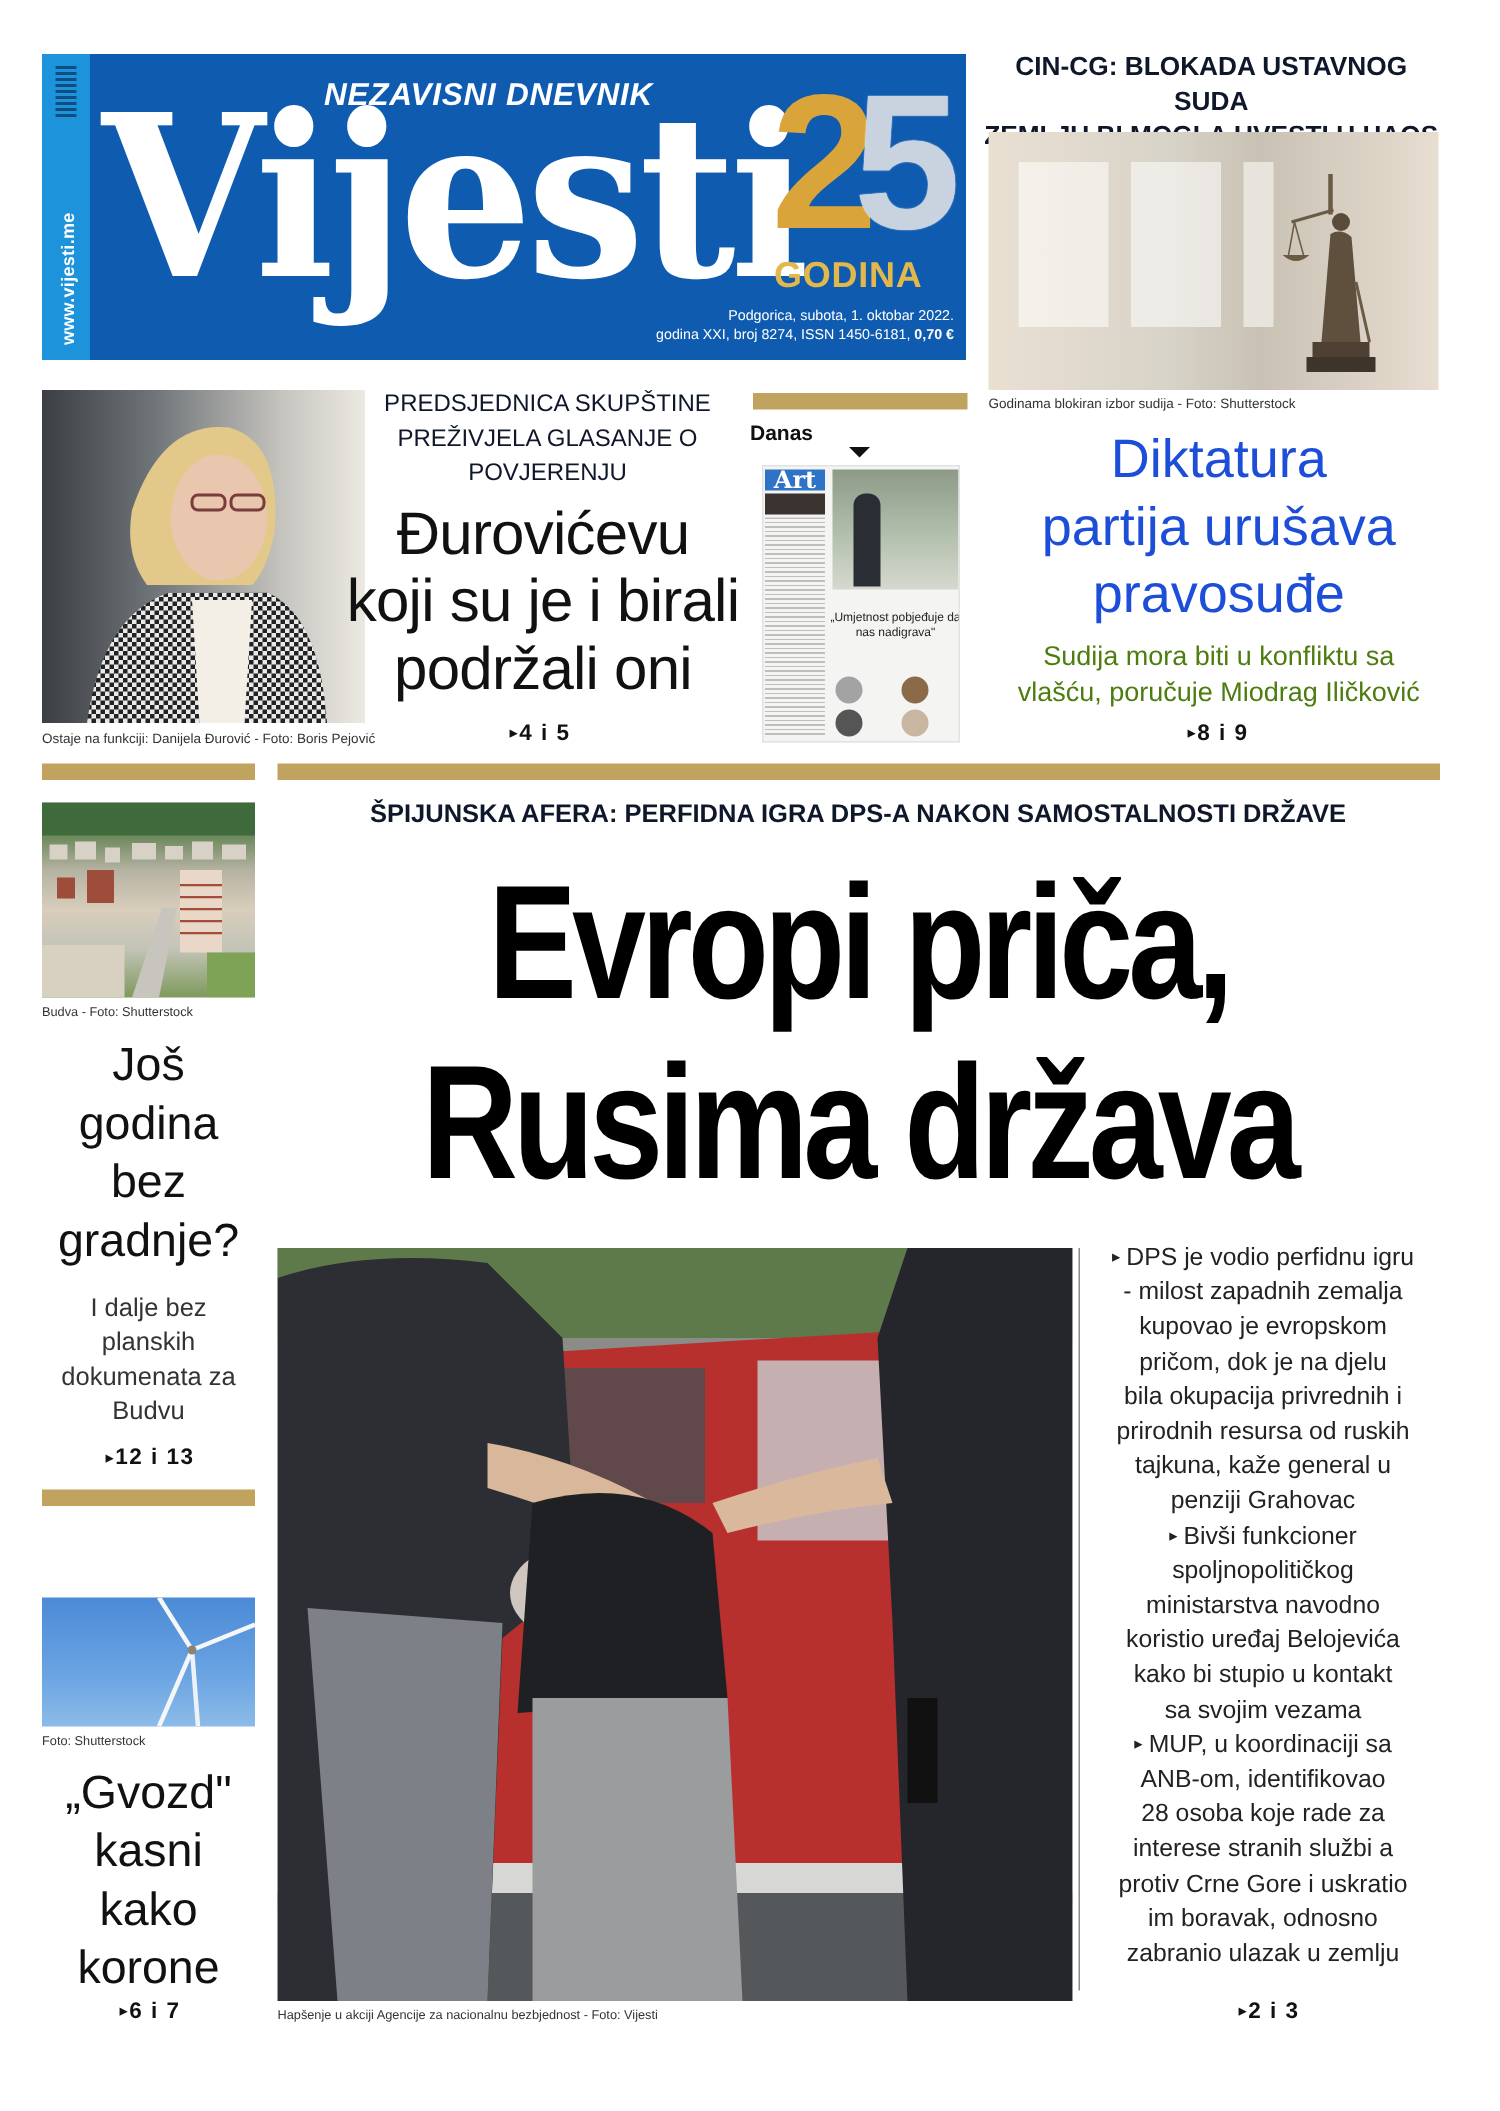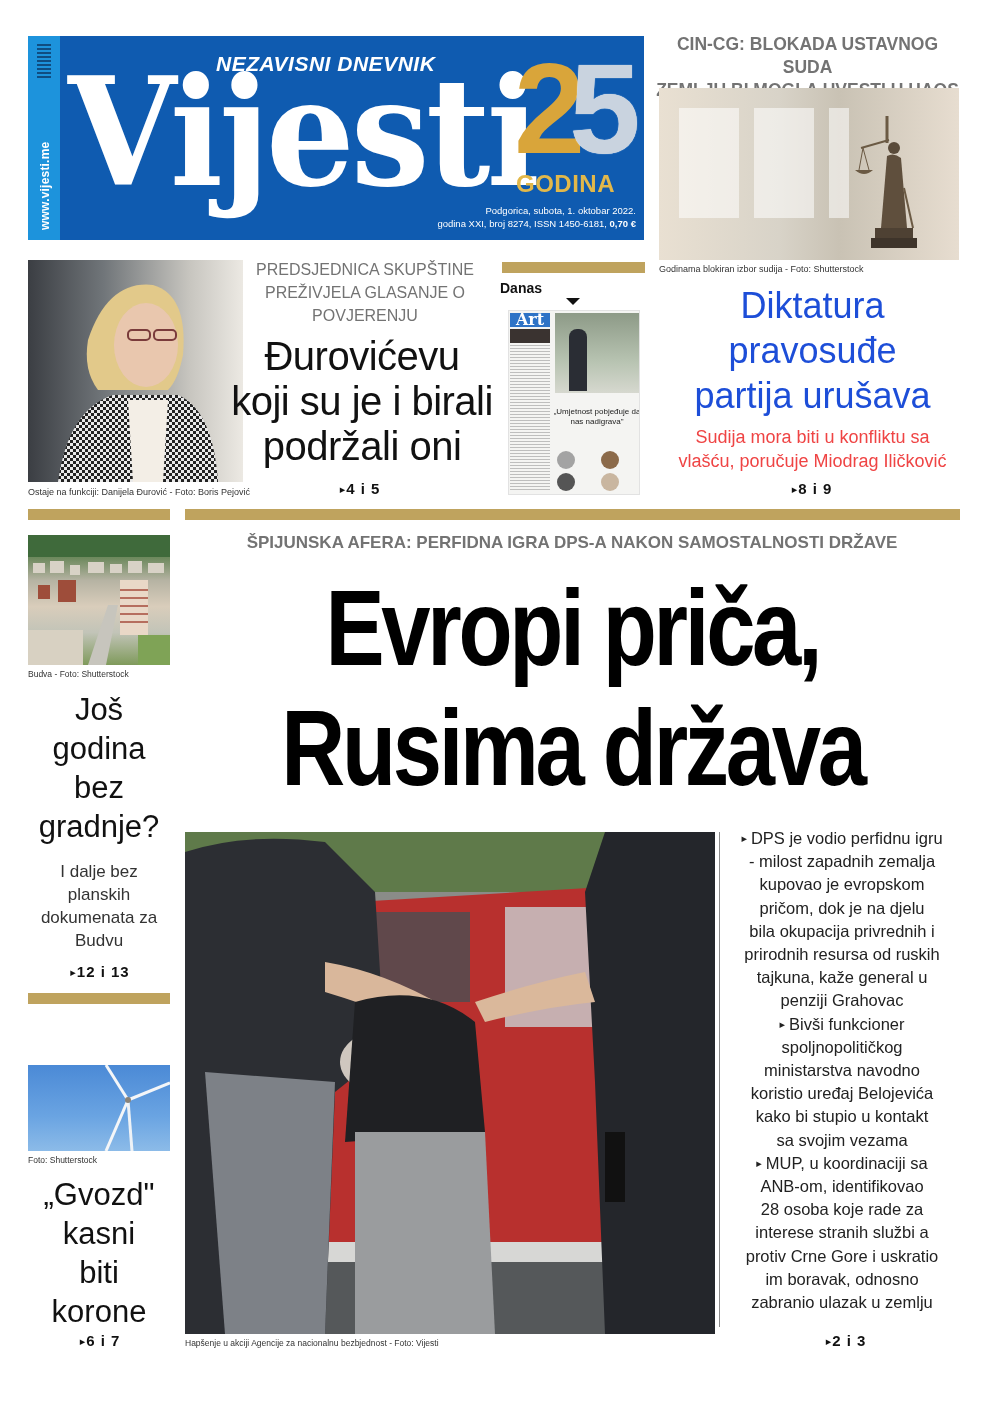--- a/index.html
+++ b/index.html
@@ -16,21 +16,21 @@
     background: repeating-linear-gradient(180deg, #0a2f5a 0 2px, transparent 2px 4px); opacity: 0.7; }
   #masthead .tagline { position: absolute; left: 188px; top: 16px; color: #fff; font-weight: bold; font-style: italic; font-size: 21px; letter-spacing: 0.5px; }
   #masthead .logo { position: absolute; left: 40px; top: 6px; color: #fff; font-family: "DejaVu Serif", "Liberation Serif", serif; font-weight: bold; font-size: 150px; line-height: 180px; letter-spacing: -4px; transform: scaleX(0.93); transform-origin: left top; }
   #masthead .anniv-num { position: absolute; left: 486px; top: 8px; font-family: "Liberation Sans", sans-serif; font-weight: bold; font-size: 128px; line-height: 130px; color: #d9a53a; letter-spacing: -16px; }
   #masthead .anniv-num .five { color: #c9d3df; text-shadow: 0 0 1px #fff; }
   #masthead .anniv-label { position: absolute; left: 488px; top: 134px; color: #e2b84a; font-weight: bold; font-size: 24px; letter-spacing: 0.5px; }
   #masthead .dateline { position: absolute; right: 8px; top: 168px; color: #fff; font-size: 9.5px; text-align: right; line-height: 13px; }
   #masthead .dateline b { font-weight: bold; }
 
   
-  .kicker-caps { font-weight: bold; text-transform: uppercase; color: #737373; text-align: center; }
+  .kicker-caps { font-weight: bold; text-transform: uppercase; color: #0f172a; text-align: center; }
   #teaser-top-title { left: 655px; top: 33px; width: 305px; font-size: 17.5px; line-height: 23px; }
   #teaser-top-photo { left: 659px; top: 88px; width: 300px; height: 172px;
      background: linear-gradient(90deg, #e9e0d2 0%, #d8d3c8 40%, #c9c2b4 60%, #e7ddd0 100%); overflow: hidden; }
   #teaser-top-photo .win { position: absolute; background: rgba(255,255,255,0.55); }
   #teaser-top-photo .statue { position: absolute; left: 190px; top: 20px; width: 70px; height: 145px; }
   .caption { font-size: 9px; color: #333; white-space: nowrap; }
 
   
   #story-durovic-photo { left: 28px; top: 260px; width: 215px; height: 222px; overflow: hidden;
      background: linear-gradient(90deg, #3d4045 0%, #6c7073 30%, #a9a8a3 60%, #d9d6cf 100%); }
@@ -45,21 +45,21 @@
   #danas-promo .arrow { position: absolute; left: 66px; top: 38px; width: 0; height: 0; border-left: 7px solid transparent; border-right: 7px solid transparent; border-top: 7px solid #111; }
   #danas-promo .thumb { position: absolute; left: 8px; top: 50px; width: 132px; height: 185px; background: #f4f4f2; border: 1px solid #e2e2e2; overflow: hidden; }
   #danas-promo .art { position: absolute; left: 1px; top: 2px; width: 40px; height: 14px; background: #2e73c6; color: #fff; font-family: "DejaVu Serif", serif; font-weight: bold; font-size: 16px; text-align: center; line-height: 14px; }
   #danas-promo .col { position: absolute; left: 1px; top: 34px; width: 40px; height: 145px; background: repeating-linear-gradient(180deg, #9a9a9a 0 1px, #f4f4f2 1px 3px); opacity: .6; }
   #danas-promo .photo { position: absolute; left: 46px; top: 2px; width: 84px; height: 80px; background: linear-gradient(180deg, #8d9a87 0%, #b7c3b1 60%, #d6d8cf 100%); }
   #danas-promo .person { position: absolute; left: 60px; top: 18px; width: 18px; height: 62px; background: #2a2d34; border-radius: 8px 8px 0 0; }
   #danas-promo .quote { position: absolute; left: 44px; top: 96px; width: 88px; text-align: center; font-size: 8px; line-height: 10px; color: #222; }
   #danas-promo .circle { position: absolute; width: 18px; height: 18px; border-radius: 50%; background: #a3a3a3; }
 
   #story-judiciary-headline { left: 660px; top: 283px; width: 305px; text-align: center; font-size: 36px; line-height: 45px; color: #1d4ed8; }
-  #story-judiciary-deck { left: 660px; top: 425px; width: 305px; text-align: center; font-size: 18px; line-height: 24px; color: #ef4444; }
+  #story-judiciary-deck { left: 660px; top: 425px; width: 305px; text-align: center; font-size: 18px; line-height: 24px; color: #4d7c0f; }
 
   
   #budva-photo { left: 28px; top: 535px; width: 142px; height: 130px; overflow: hidden;
     background: linear-gradient(180deg, #3e6b3a 0%, #6f8a5f 18%, #b6b3a3 35%, #d9cdbb 55%, #c2c4b8 75%, #7f9a5b 100%); }
   .left-headline { text-align: center; color: #111; }
   #budva-headline { left: 28px; top: 690px; width: 142px; font-size: 31px; line-height: 39px; }
   #budva-deck { left: 28px; top: 860px; width: 142px; font-size: 17px; line-height: 23px; color: #333; }
   #wind-kicker { left: 28px; top: 1080px; width: 142px; font-size: 13px; line-height: 19px; font-weight: normal; }
   #wind-photo { left: 28px; top: 1065px; width: 142px; height: 86px; background: linear-gradient(180deg, #4b8ad6 0%, #6aa4e2 60%, #8cbbe8 100%); overflow: hidden; }
   #wind-headline { left: 28px; top: 1175px; width: 142px; font-size: 31px; line-height: 39px; }
@@ -166,22 +166,22 @@
     <div class="quote">„Umjetnost pobjeđuje da nas nadigrava"</div>
     <div class="circle" style="left:48px;top:140px;"></div>
     <div class="circle" style="left:92px;top:140px;background:#8b6a4a;"></div>
     <div class="circle" style="left:48px;top:162px;background:#555;"></div>
     <div class="circle" style="left:92px;top:162px;background:#c9b6a0;"></div>
   </div>
 </div>
 
 <div id="story-judiciary-headline" class="abs">
   <div>Diktatura</div>
+  <div>partija urušava</div>
   <div>pravosuđe</div>
-  <div>partija urušava</div>
 </div>
 <div id="story-judiciary-deck" class="abs">
   <div>Sudija mora biti u konfliktu sa</div>
   <div>vlašću, poručuje Miodrag Iličković</div>
 </div>
 <div class="abs pageref" style="left:752px;top:480px;width:120px;">
   <span class="tri">▸</span><span>8 i 9</span>
 </div>
 
 <div class="gold-bar" style="left:28px;top:509px;width:142px;"></div>
@@ -244,21 +244,21 @@
     <line x1="100" y1="35" x2="78" y2="0" stroke="#f4f6f8" stroke-width="3"></line>
     <line x1="100" y1="35" x2="142" y2="18" stroke="#f4f6f8" stroke-width="3"></line>
     <line x1="100" y1="35" x2="78" y2="86" stroke="#f4f6f8" stroke-width="3"></line>
     <circle cx="100" cy="35" r="3" fill="#8a8378"></circle>
   </svg>
 </div>
 <div class="abs caption" style="left:28px;top:1155px;font-size:8.5px;">Foto: Shutterstock</div>
 <div id="wind-headline" class="abs left-headline">
   <div>„Gvozd"</div>
   <div>kasni</div>
-  <div>biti</div>
+  <div>kako</div>
   <div>korone</div>
 </div>
 <div class="abs pageref" style="left:40px;top:1332px;width:120px;">
   <span class="tri">▸</span><span>6 i 7</span>
 </div>
 
 <div id="lead-kicker" class="abs kicker-caps">ŠPIJUNSKA AFERA: PERFIDNA IGRA DPS-A NAKON SAMOSTALNOSTI DRŽAVE</div>
 <div id="lead-headline" class="abs">
   <div>Evropi priča,</div>
   <div>Rusima država</div>

